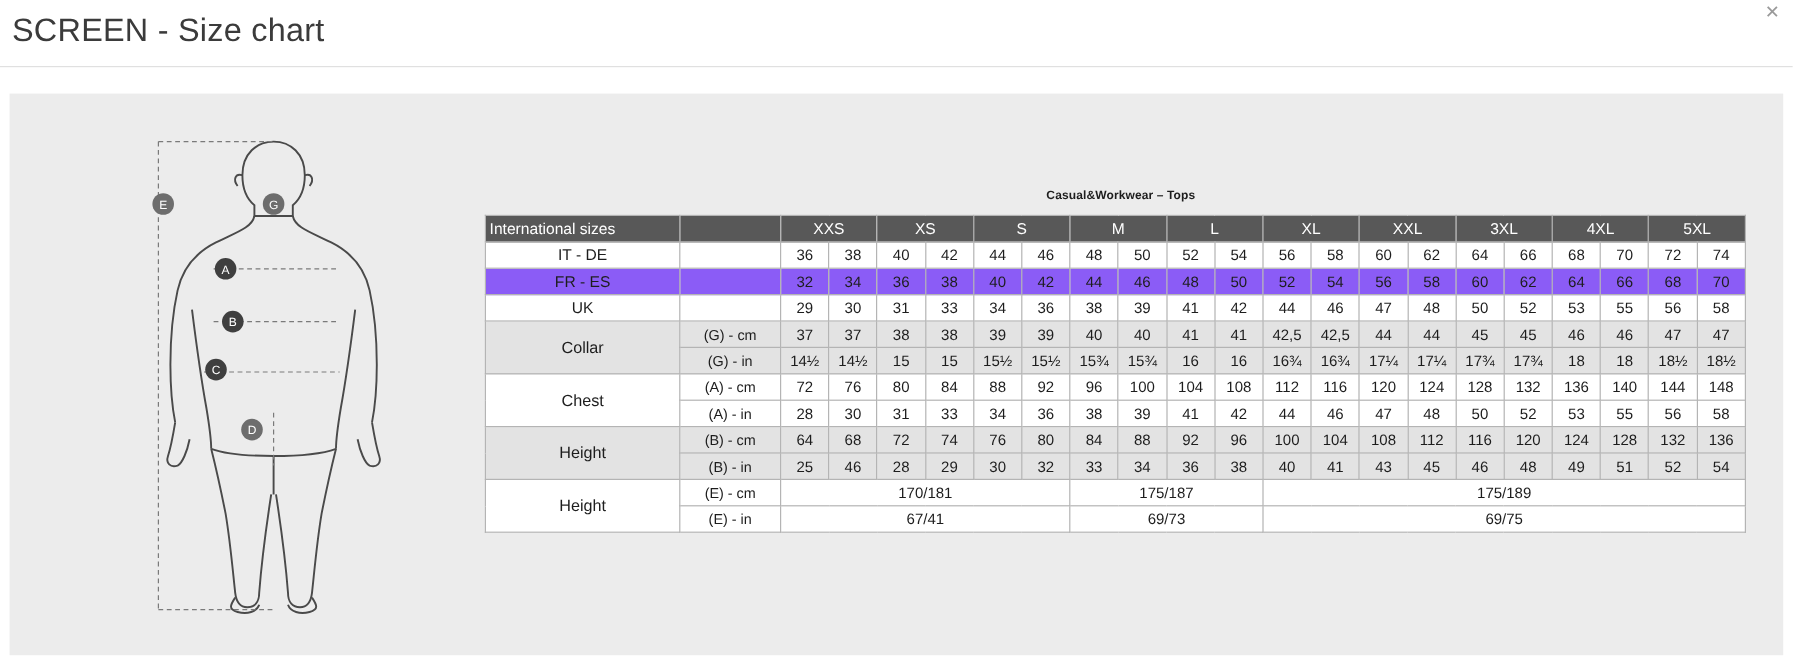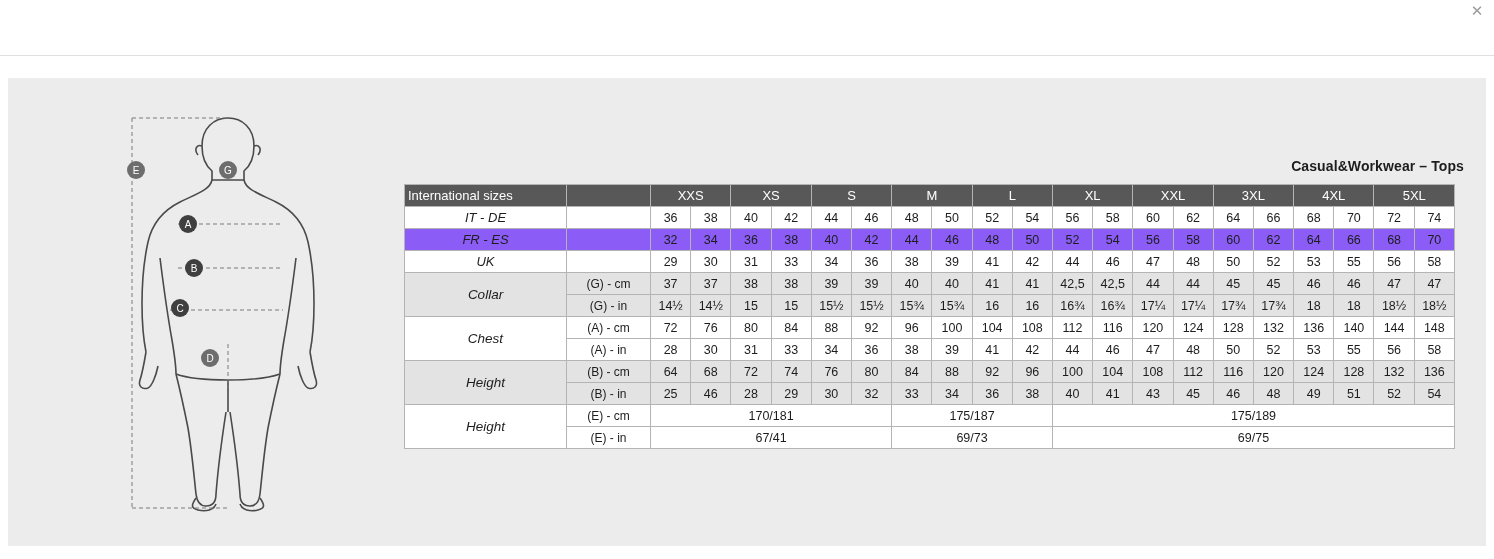--- a/index.html
+++ b/index.html
@@ -51,22 +51,22 @@
   }
   .figure svg { display: block; }
 
   
   .chart-wrap {
     position: absolute;
     left: 396px; top: 80px;
     width: 1060px;
   }
   .chart-title {
-    text-align: right;
-    font-size: 14px;
+    text-align: center;
+    font-size: 10px;
     font-weight: bold;
     color: #1d1d1d;
     margin: 0 0 10px 0;
     letter-spacing: 0.1px;
   }
   table.size-chart {
     border-collapse: collapse;
     width: 1051px;
     table-layout: fixed;
     font-size: 12.5px;
@@ -89,21 +89,20 @@
     height: 36px;
     border: 1px solid #585858;
   }
   thead th.intl {
     text-align: left;
   }
   .rowlabel {
     text-align: left;
     padding-left: 9px;
     font-size: 13px;
-    font-style: italic;
   }
   .rowlabel.big { font-size: 13.5px; margin-left: 23px; }
   .sub {
     text-align: left;
     padding-left: 7px;
     font-size: 12px;
   }
   tr.shade td { background: #e3e3e3; }
   tr.shade-mid td { background: #8b5cf6; }
   .span-cell { font-size: 12.5px; margin-top: 42px; }
@@ -111,20 +110,21 @@
   col.c-label { width: 162px; }
   col.c-sub { width: 84px; }
   col.c-v { width: 40.2px; }
 </style>
 </head>
 <body>
 
 <div class="page">
 
   <div class="header">
+    <h1>SCREEN - Size chart</h1>
     <div class="close-icon">✕</div>
   </div>
 
   <div class="panel">
 
     <div class="figure">
       <svg width="230" height="410" viewBox="0 0 230 410" xmlns="http://www.w3.org/2000/svg">
         <g fill="none" stroke="#4a4a4a" stroke-width="1.6">
 
           <path d="M84 38 C84 20 96 10 110 10 C124 10 136 20 136 38 C136 50 132 58 126 63 L126 72 L94 72 L94 63 C88 58 84 50 84 38 Z"></path>

